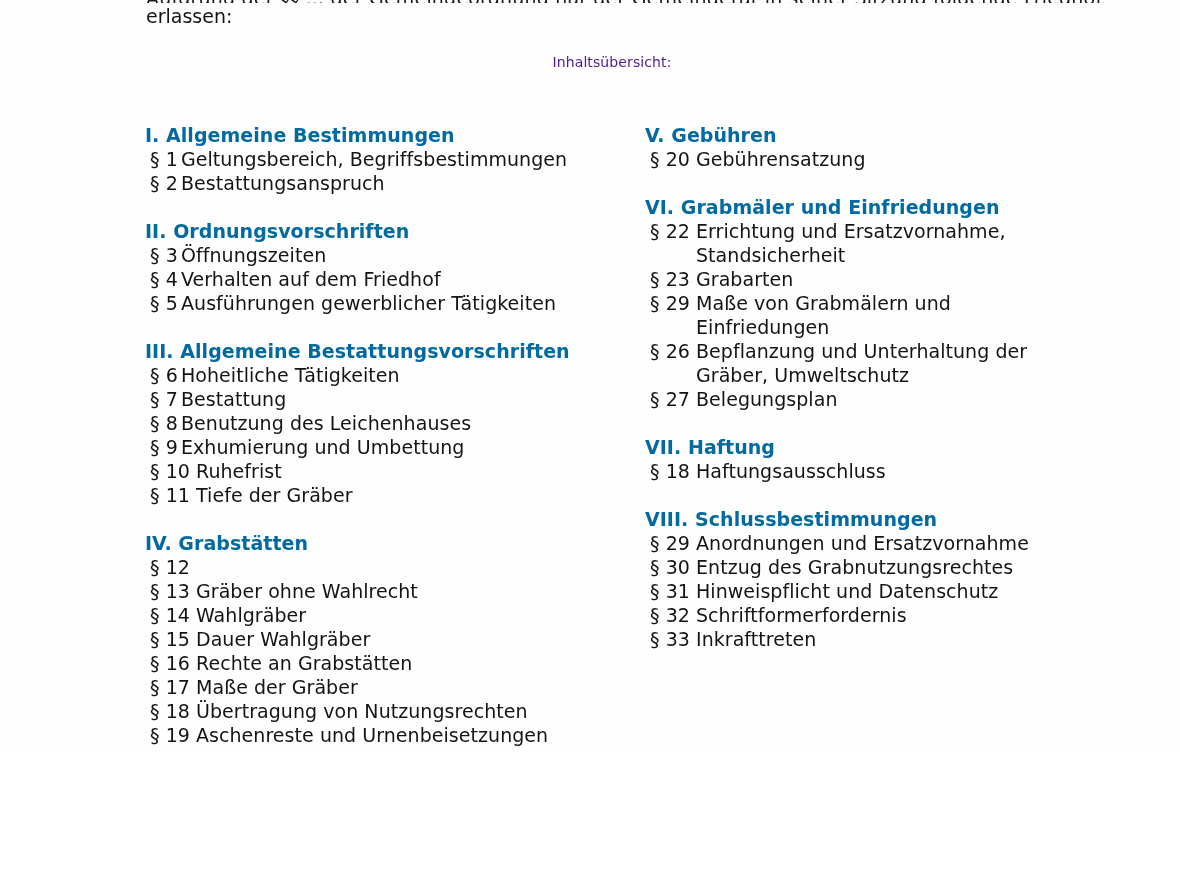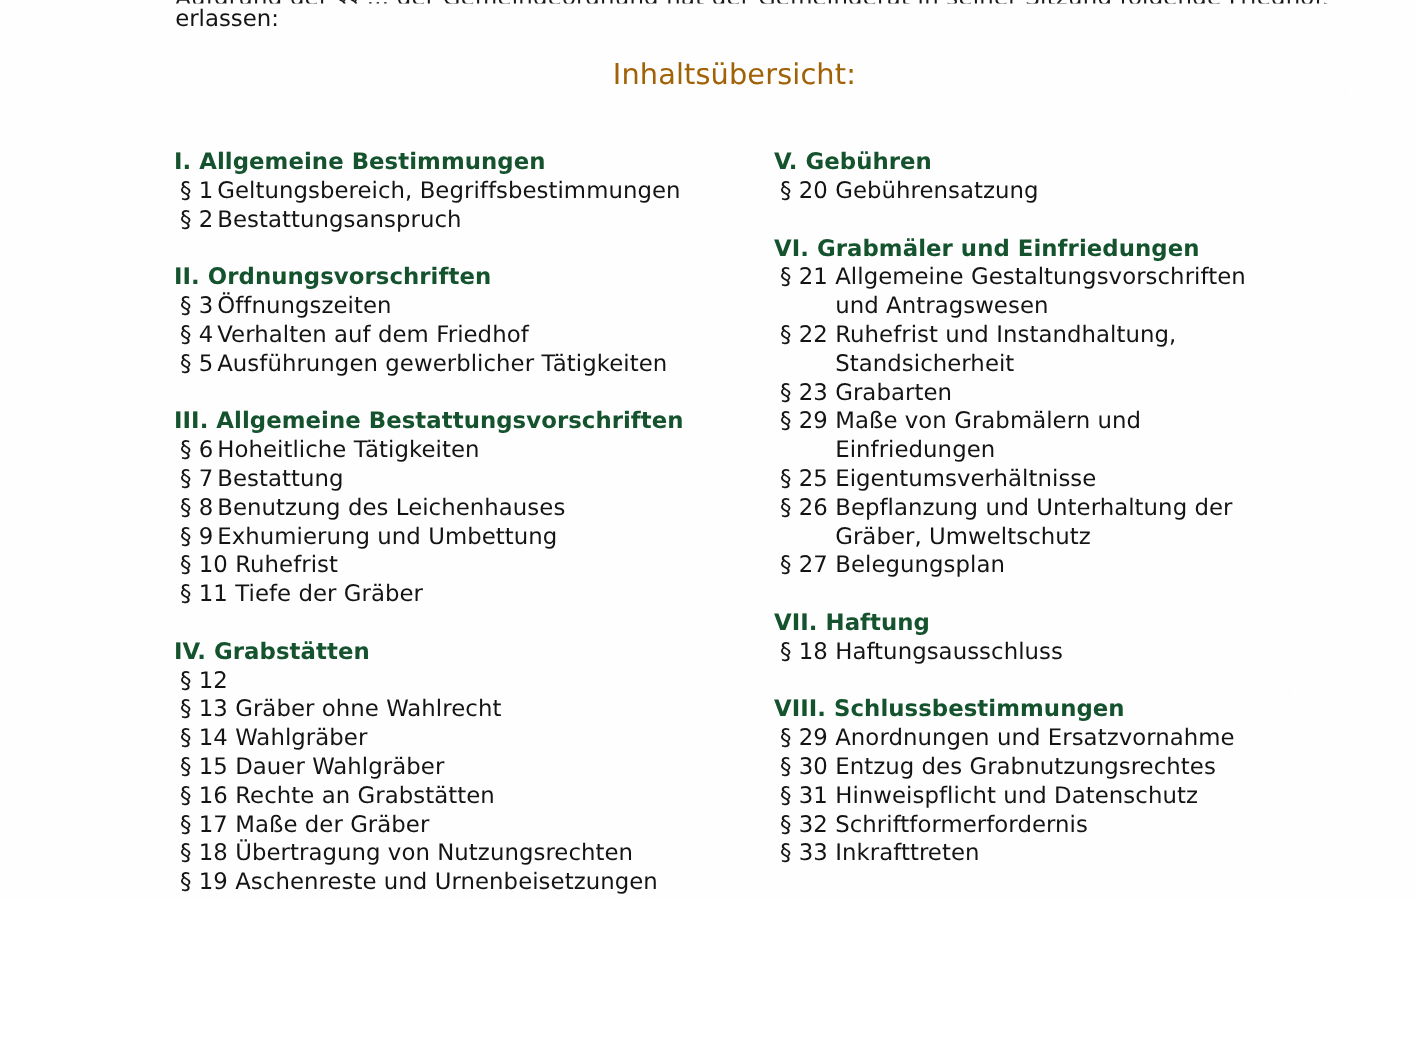--- a/index.html
+++ b/index.html
@@ -55,23 +55,23 @@
     line-height: 24px;
     color: #141414;
   }
 
   #doc-title {
     position: absolute;
     left: 0;
     right: 0;
     top: 50px;
     text-align: center;
-    font-size: 24px;
-    line-height: 24px;
-    color: #a16207;
+    font-size: 14px;
+    line-height: 24px;
+    color: #4c1d95;
     letter-spacing: 0.1px;
   }
   
   #doc-title > span { position: relative; left: 22px; }
 
   #columns {
     position: absolute;
     top: 123px;
     left: 0;
     width: 1180px;
@@ -84,21 +84,21 @@
   #column-left  { left: 145px; width: 470px; }
   #column-right { left: 645px; width: 450px; }
 
   .toc-section { margin: 0 0 24px 0; }
   .toc-section:last-child { margin-bottom: 0; }
 
   .section-heading {
     font-size: 19px;
     line-height: 24px;
     font-weight: bold;
-    color: #14532d;
+    color: #0369a1;
     letter-spacing: 0.05px;
     white-space: nowrap;
   }
 
   .entry {
     display: flex;
     font-size: 19px;
     line-height: 24px;
     color: #141414;
     padding-left: 5px;
@@ -227,38 +227,30 @@
         <div class="toc-section">
           <div class="section-heading">V. Gebühren</div>
           <div class="entry entry-wide">
             <span class="entry-marker">§ 20</span>
             <span class="entry-text"><span>Gebührensatzung</span></span>
           </div>
         </div>
         <div class="toc-section">
           <div class="section-heading">VI. Grabmäler und Einfriedungen</div>
           <div class="entry entry-wide">
-            <span class="entry-marker">§ 21</span>
-            <span class="entry-text"><span>Allgemeine Gestaltungsvorschriften</span><span class="cont">und Antragswesen</span></span>
-          </div>
-          <div class="entry entry-wide">
             <span class="entry-marker">§ 22</span>
-            <span class="entry-text"><span>Ruhefrist und Instandhaltung,</span><span class="cont">Standsicherheit</span></span>
+            <span class="entry-text"><span>Errichtung und Ersatzvornahme,</span><span class="cont">Standsicherheit</span></span>
           </div>
           <div class="entry entry-wide">
             <span class="entry-marker">§ 23</span>
             <span class="entry-text"><span>Grabarten</span></span>
           </div>
           <div class="entry entry-wide">
             <span class="entry-marker">§ 29</span>
             <span class="entry-text"><span>Maße von Grabmälern und</span><span class="cont">Einfriedungen</span></span>
-          </div>
-          <div class="entry entry-wide">
-            <span class="entry-marker">§ 25</span>
-            <span class="entry-text"><span>Eigentumsverhältnisse</span></span>
           </div>
           <div class="entry entry-wide">
             <span class="entry-marker">§ 26</span>
             <span class="entry-text"><span>Bepflanzung und Unterhaltung der</span><span class="cont">Gräber, Umweltschutz</span></span>
           </div>
           <div class="entry entry-wide">
             <span class="entry-marker">§ 27</span>
             <span class="entry-text"><span>Belegungsplan</span></span>
           </div>
         </div>

